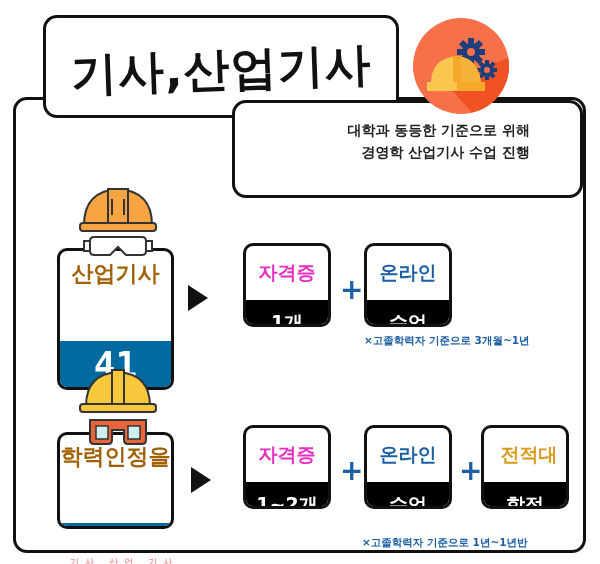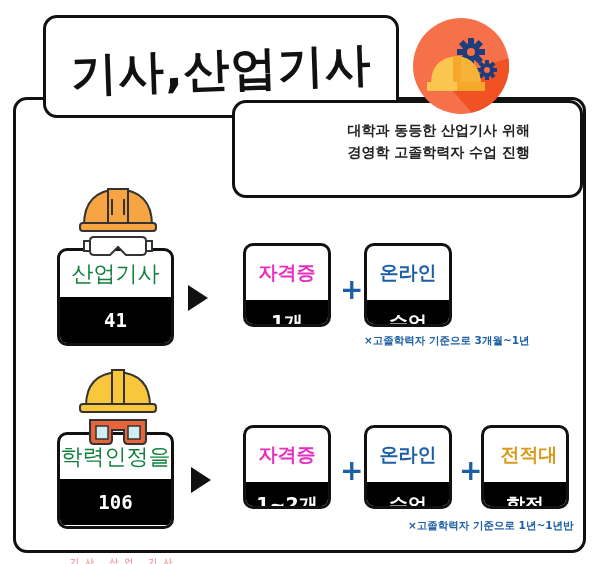--- a/index.html
+++ b/index.html
@@ -33,25 +33,25 @@
     position: absolute; left: 413px; top: 18px; width: 96px; height: 96px;
     border-radius: 50%; background: #f6704a; overflow: hidden; z-index: 3;
   }
 
   .badge {
     position: absolute; width: 117px; background: #fff; border: 3px solid #111;
     border-radius: 10px; overflow: hidden; z-index: 2;
   }
   .badge-top {
     height: 46px; display: flex; align-items: center; justify-content: center;
-    font-size: 22px; font-weight: normal; color: #15803d;
+    font-size: 22px; font-weight: bold; color: #a16207;
   }
   .badge-bottom {
-    height: 46px; background: #000000; color: #fff; display: flex; align-items: center;
-    justify-content: center; font-size: 19px; font-weight: bold; font-family: "DejaVu Sans Mono", monospace;
+    height: 46px; background: #0369a1; color: #fff; display: flex; align-items: center;
+    justify-content: center; font-size: 36px; font-weight: bold; font-family: "DejaVu Sans Mono", monospace; margin-top: 44px;
   }
   .arrow {
     position: absolute; width: 0; height: 0;
     border-top: 13px solid transparent; border-bottom: 13px solid transparent;
     border-left: 20px solid #111;
   }
   .card {
     position: absolute; width: 88px; height: 84px; border: 3px solid #111;
     border-radius: 10px; overflow: hidden; background: #fff;
   }
@@ -80,22 +80,22 @@
 </head>
 <body>
 
 <div class="main-frame"></div>
 
 <div class="title-tab">
   <div class="title-text">기사,산업기사</div>
 </div>
 
 <div class="info-box">
-  <div class="info-line">대학과 동등한 산업기사 위해</div>
-  <div class="info-line">경영학 고졸학력자 수업 진행</div>
+  <div class="info-line">대학과 동등한 기준으로 위해</div>
+  <div class="info-line">경영학 산업기사 수업 진행</div>
 </div>
 
 <div class="logo-circle">
   <svg width="96" height="96" viewBox="0 0 96 96">
     <polygon points="30,62 96,40 96,96 60,96" fill="#f05224"></polygon>
     <g fill="#1d3d7c">
       <circle cx="58" cy="34" r="9"></circle>
       <rect x="55" y="20" width="6" height="28"></rect>
       <rect x="44" y="31" width="28" height="6"></rect>
       <rect x="55" y="20" width="6" height="28" transform="rotate(45 58 34)"></rect>
@@ -170,15 +170,15 @@
 <div class="plus" style="left:340px; top:457px;">+</div>
 <div class="card" style="left:364px; top:425px;">
   <div class="card-top" style="color:#1d5fa5;">온라인</div>
   <div class="card-bottom">수업</div>
 </div>
 <div class="plus" style="left:459px; top:457px;">+</div>
 <div class="card" style="left:481px; top:425px;">
   <div class="card-top" style="color:#d99a1e;padding-left:8px;">전적대</div>
   <div class="card-bottom">학점</div>
 </div>
-<div class="note" style="left:362px; top:519px;margin-left:46px;">×고졸학력자 기준으로 1년~1년반</div>
+<div class="note" style="left:362px; top:536px;">×고졸학력자 기준으로 1년~1년반</div>
 
 <div class="footer-frag">기사 산업 기사</div>
 
 </body></html>

